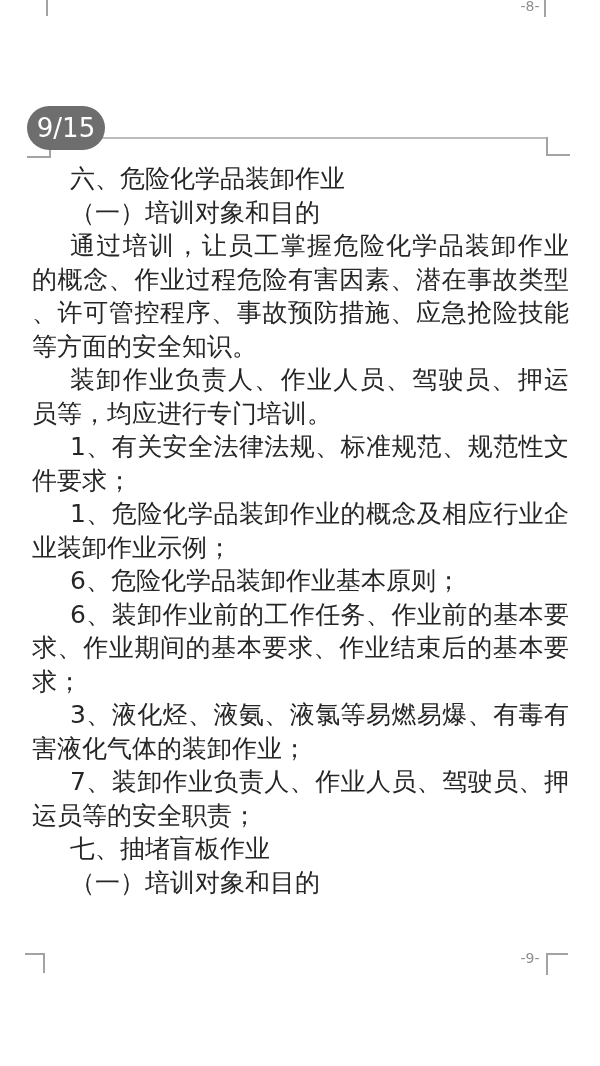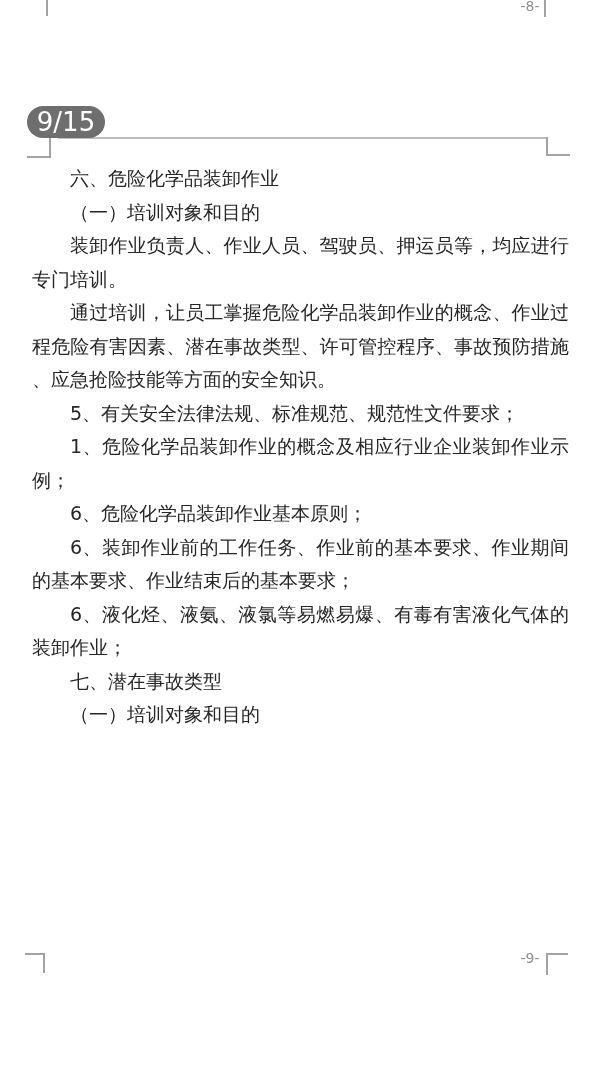--- a/index.html
+++ b/index.html
@@ -28,29 +28,29 @@
   .botR-h{left:546px; top:953px; width:22px; height:2px;}
   
   .pagenum{
     position:absolute; width:32px; text-align:center;
     color:var(--page-num); font-size:14px; line-height:15px;
   }
   .pagenum-top{left:514px; top:-1px;}
   .pagenum-bottom{left:514px; top:951px;}
   
   .badge{
-    position:absolute; left:27px; top:106px; width:78px; height:32px;
+    position:absolute; left:27px; top:106px; width:78px; height:44px;
     background:var(--badge-bg); border-radius:23px;
     display:flex; align-items:center; justify-content:center; z-index:5;
   }
   .badge span{color:var(--badge-text); font-size:26px; line-height:1;}
   
   .content{
     position:absolute; left:32px; top:162px; width:537px;
-    color:var(--text); font-size:19px; line-height:33.5px;
+    color:var(--text); font-size:25px; line-height:33.5px;
     text-align:justify; word-break:break-all; line-break:anywhere;
   }
   .content p{text-indent:38px;}
 </style>
 </head>
 <body>
 
 <div class="screen">
 
   <div class="mark tick-top-left"></div>
@@ -63,28 +63,29 @@
   <div class="mark divR-v"></div>
   <div class="mark divR-h"></div>
 
   <div class="badge">
     <span>9/15</span>
   </div>
 
   <div class="content">
     <p>六、危险化学品装卸作业</p>
     <p>（一）培训对象和目的</p>
+    <p>通过培训，让员工掌握危险化学品装卸作业的概念、作业过程危险有害因素、潜在事故类型、许可管控程序、事故预防措施、应急抢险技能等方面的安全知识。</p>
     <p>装卸作业负责人、作业人员、驾驶员、押运员等，均应进行专门培训。</p>
-    <p>通过培训，让员工掌握危险化学品装卸作业的概念、作业过程危险有害因素、潜在事故类型、许可管控程序、事故预防措施、应急抢险技能等方面的安全知识。</p>
-    <p>5、有关安全法律法规、标准规范、规范性文件要求；</p>
+    <p>1、有关安全法律法规、标准规范、规范性文件要求；</p>
     <p>1、危险化学品装卸作业的概念及相应行业企业装卸作业示例；</p>
     <p>6、危险化学品装卸作业基本原则；</p>
     <p>6、装卸作业前的工作任务、作业前的基本要求、作业期间的基本要求、作业结束后的基本要求；</p>
-    <p>6、液化烃、液氨、液氯等易燃易爆、有毒有害液化气体的装卸作业；</p>
-    <p>七、潜在事故类型</p>
+    <p>3、液化烃、液氨、液氯等易燃易爆、有毒有害液化气体的装卸作业；</p>
+    <p>7、装卸作业负责人、作业人员、驾驶员、押运员等的安全职责；</p>
+    <p>七、抽堵盲板作业</p>
     <p>（一）培训对象和目的</p>
   </div>
 
   <div class="mark botL-h"></div>
   <div class="mark botL-v"></div>
   <div class="pagenum pagenum-bottom">-9-</div>
   <div class="mark botR-v"></div>
   <div class="mark botR-h"></div>
 
 </div>

